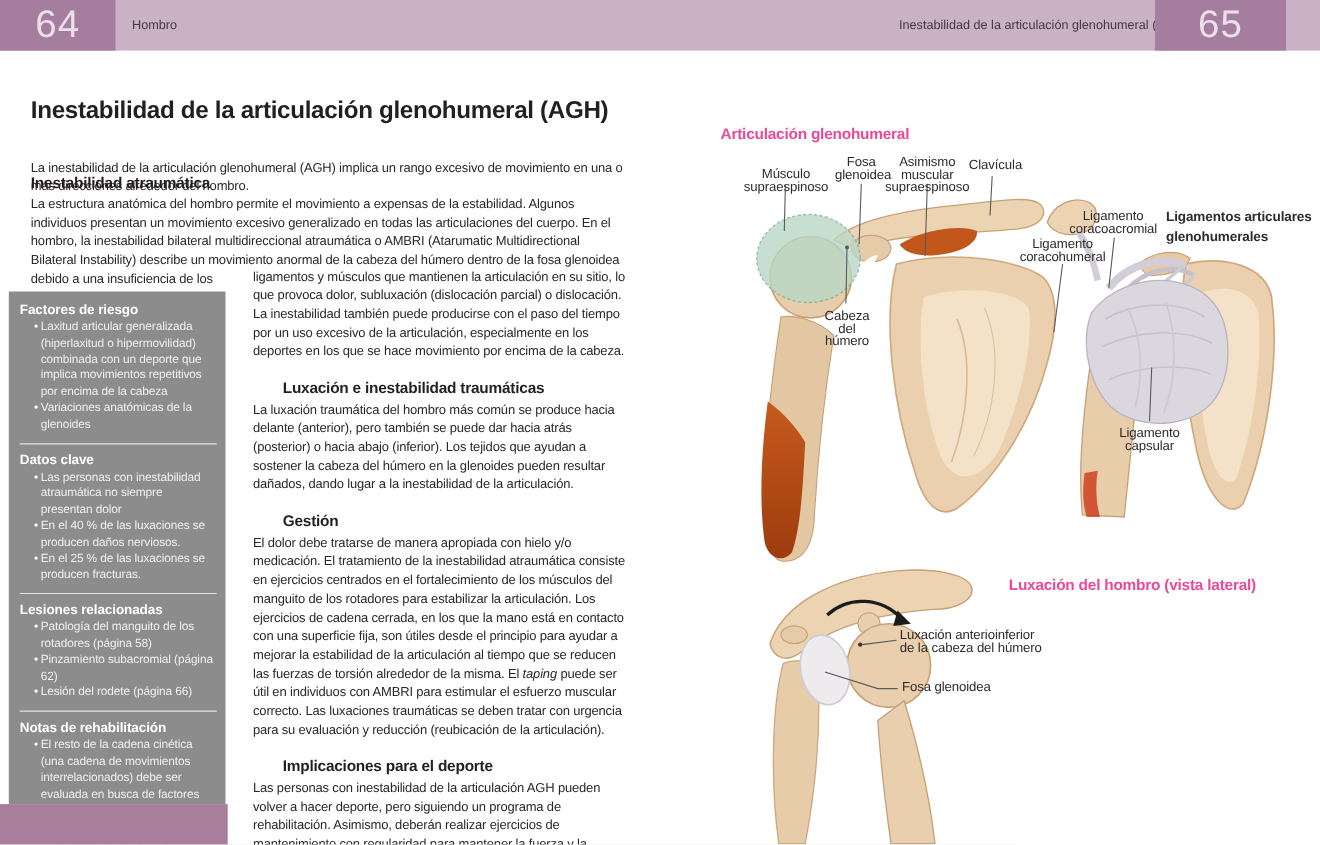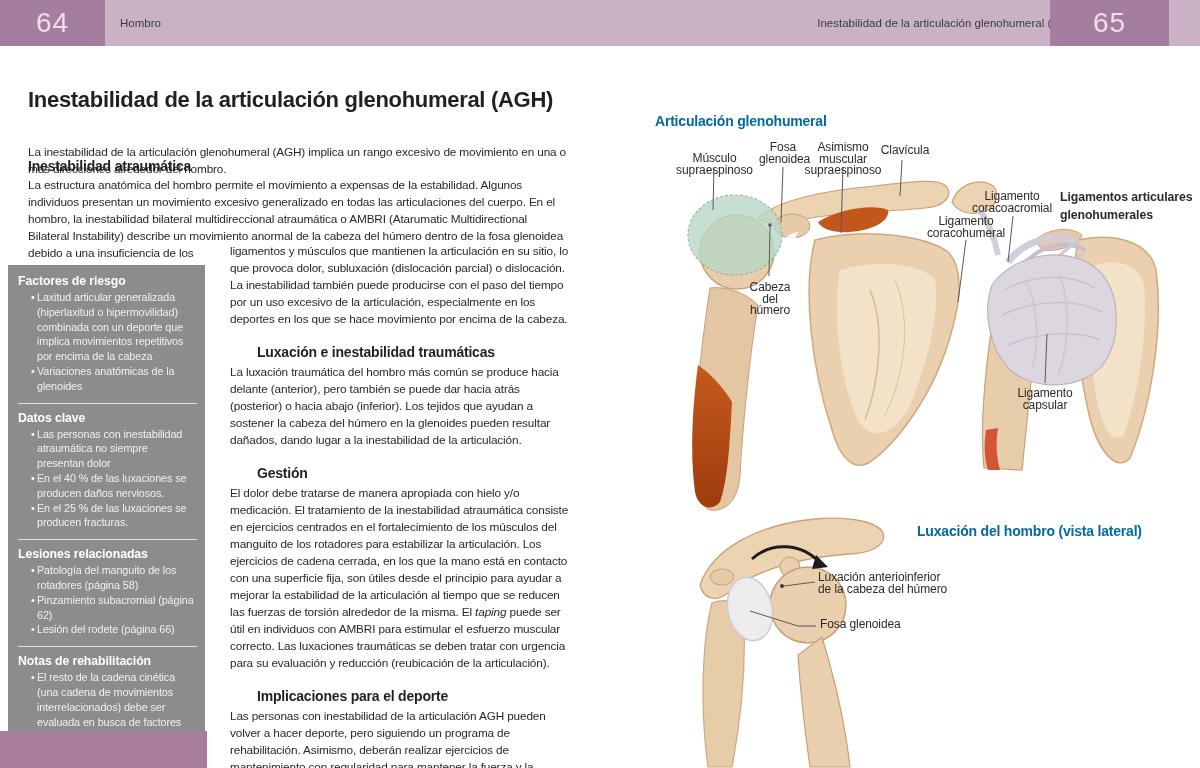--- a/index.html
+++ b/index.html
@@ -4,21 +4,21 @@
 <style>
   html,body{margin:0;padding:0;background:#e9e9e9;}
   .canvas{position:relative;width:1200px;height:768px;background:#ffffff;overflow:hidden;
           font-family:"Liberation Sans", sans-serif;color:#2b2727;}
 
   
   .hdr{position:absolute;left:0;top:0;width:1200px;height:46px;background:#c9b1c6;}
   .hdr-block{position:absolute;top:0;height:46px;background:#a57d9e;display:flex;align-items:center;justify-content:center;}
   .hdr-block.left{left:0;width:105px;}
   .hdr-block.right{left:1050px;width:119px;}
-  .page-num{font-size:28px;color:#ecdfe9;letter-spacing:1px;}
+  .page-num{font-size:35px;color:#ecdfe9;letter-spacing:1px;}
   .run-title{position:absolute;top:0;height:46px;display:flex;align-items:center;font-size:11.5px;color:#403a40;}
   .run-title.left{left:120px;}
   .run-title.right{right:120px;}
 
   
   .main-title{position:absolute;left:28px;top:72px;width:600px;font-size:22px;font-weight:bold;color:#231f20;letter-spacing:-0.3px;}
   .intro{position:absolute;left:28px;top:132px;width:540px;font-size:11.8px;line-height:17px;letter-spacing:-0.15px;}
   .h-sec{font-size:14px;font-weight:bold;color:#231f20;letter-spacing:-0.2px;margin:0 0 4px 0;}
   .h-sec-abs{position:absolute;left:28px;top:158px;width:400px;}
   .para{font-size:11.8px;line-height:17px;letter-spacing:-0.15px;margin:0;}
@@ -33,21 +33,21 @@
   .sb-title{font-size:12.3px;font-weight:bold;color:#ffffff;letter-spacing:-0.1px;margin:0 0 2px 0;}
   .sb-sec + .sb-sec{border-top:1px solid rgba(255,255,255,0.75);margin-top:9px;padding-top:7px;}
   .sb-list{list-style:none;margin:0;padding:0;}
   .sb-list li{position:relative;padding-left:19px;font-size:10.8px;line-height:14.8px;letter-spacing:-0.1px;color:#f0f0f0;}
   .sb-list li::before{content:"•";position:absolute;left:13px;top:0;color:#ffffff;}
 
   .accent-block{position:absolute;left:0;top:731px;width:207px;height:37px;background:#a87e9b;}
 
   
   .fig{position:absolute;}
-  .fig-title{position:absolute;font-size:14px;font-weight:bold;color:#0369a1;letter-spacing:-0.2px;}
+  .fig-title{position:absolute;font-size:14px;font-weight:bold;color:#ec4899;letter-spacing:-0.2px;}
   .fig-label{position:absolute;font-size:12px;line-height:11.5px;color:#2e2a2b;text-align:center;letter-spacing:-0.1px;}
   .fig-label.left-al{text-align:left;}
   .fig-label.bold{font-weight:bold;font-size:12.3px;line-height:17.5px;}
   svg{display:block;}
 </style>
 </head>
 <body>
 
 <div class="canvas">
 

